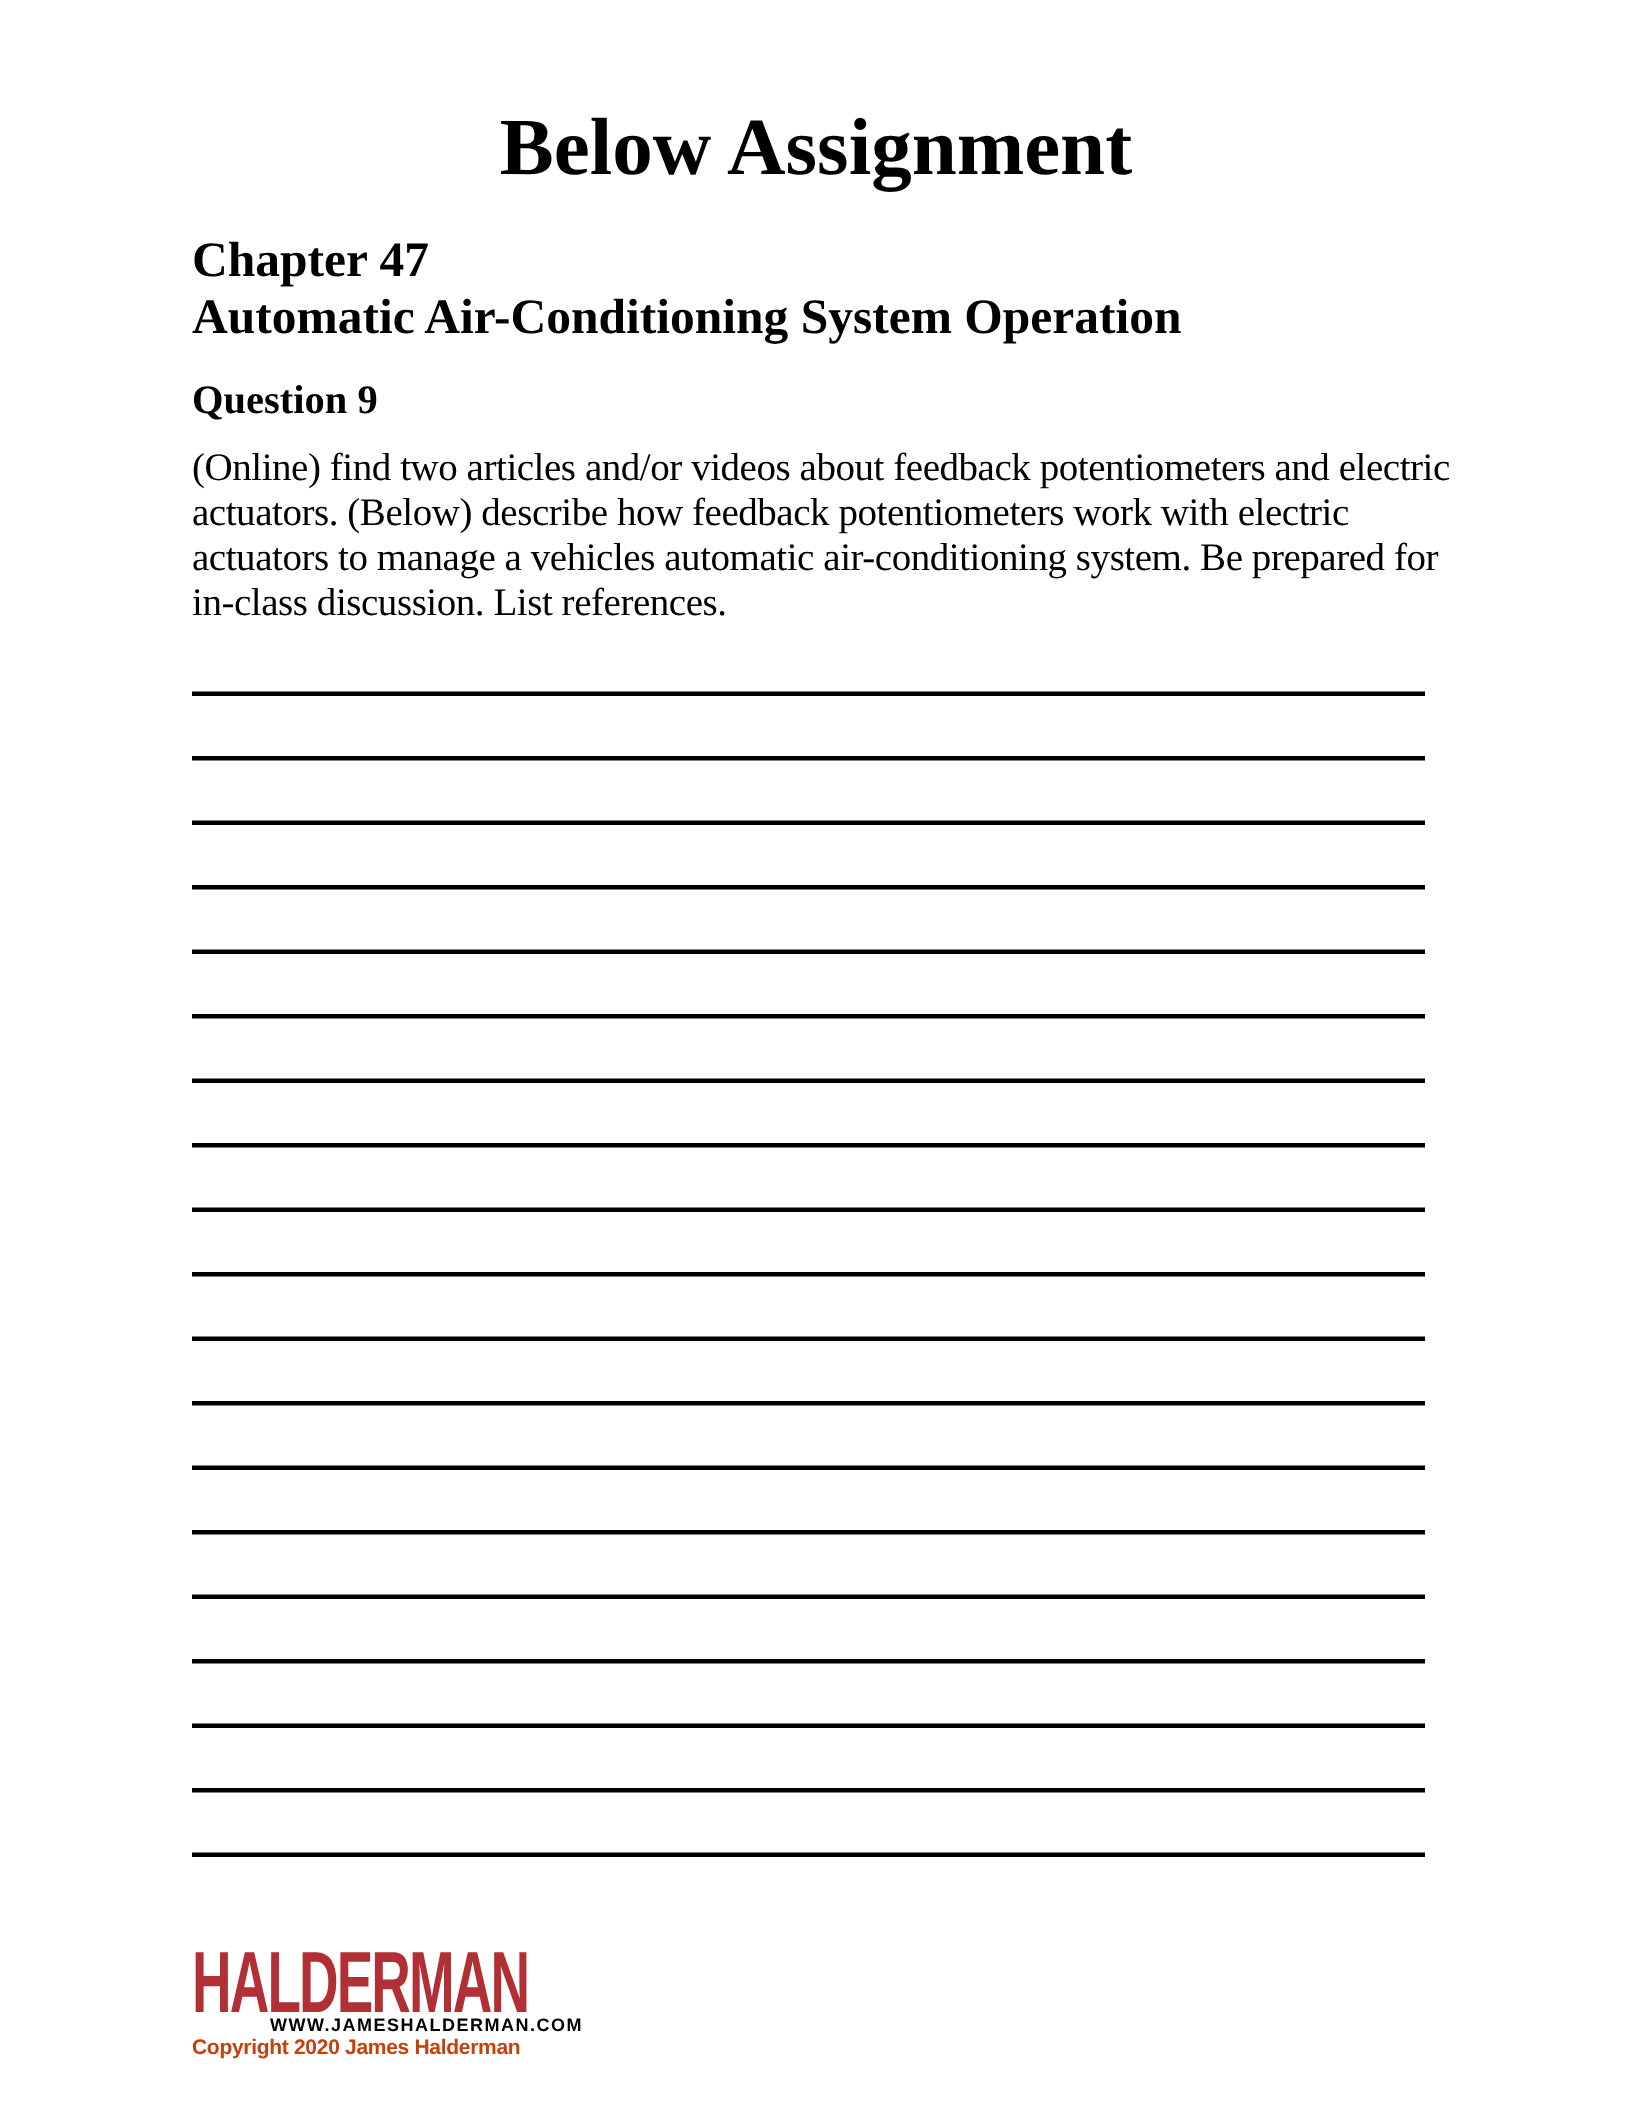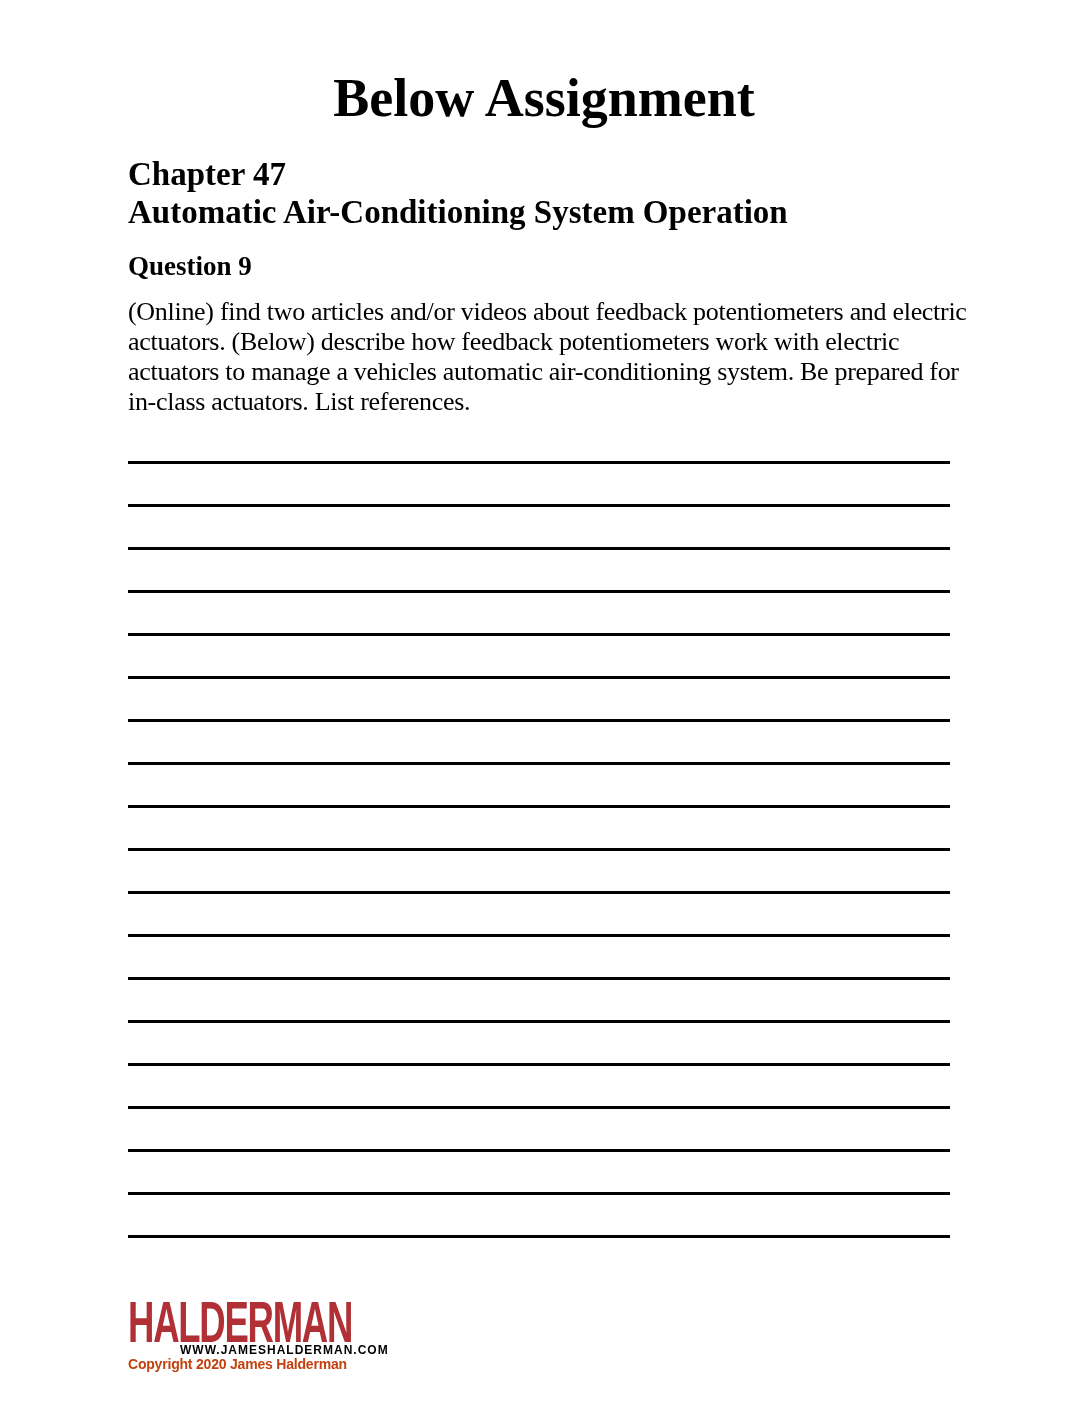--- a/index.html
+++ b/index.html
@@ -125,21 +125,21 @@
     <div>Chapter 47</div>
     <div>Automatic Air-Conditioning System Operation</div>
   </div>
 
   <div class="question-label">Question 9</div>
 
   <div class="question-body">
     <div class="body-line">(Online) find two articles and/or videos about feedback potentiometers and electric</div>
     <div class="body-line">actuators. (Below) describe how feedback potentiometers work with electric</div>
     <div class="body-line">actuators to manage a vehicles automatic air-conditioning system. Be prepared for</div>
-    <div class="body-line">in-class actuators. List references.</div>
+    <div class="body-line">in-class discussion. List references.</div>
   </div>
 
   <div class="answer-lines">
       <div class="rule-line"></div>
       <div class="rule-line"></div>
       <div class="rule-line"></div>
       <div class="rule-line"></div>
       <div class="rule-line"></div>
       <div class="rule-line"></div>
       <div class="rule-line"></div>

